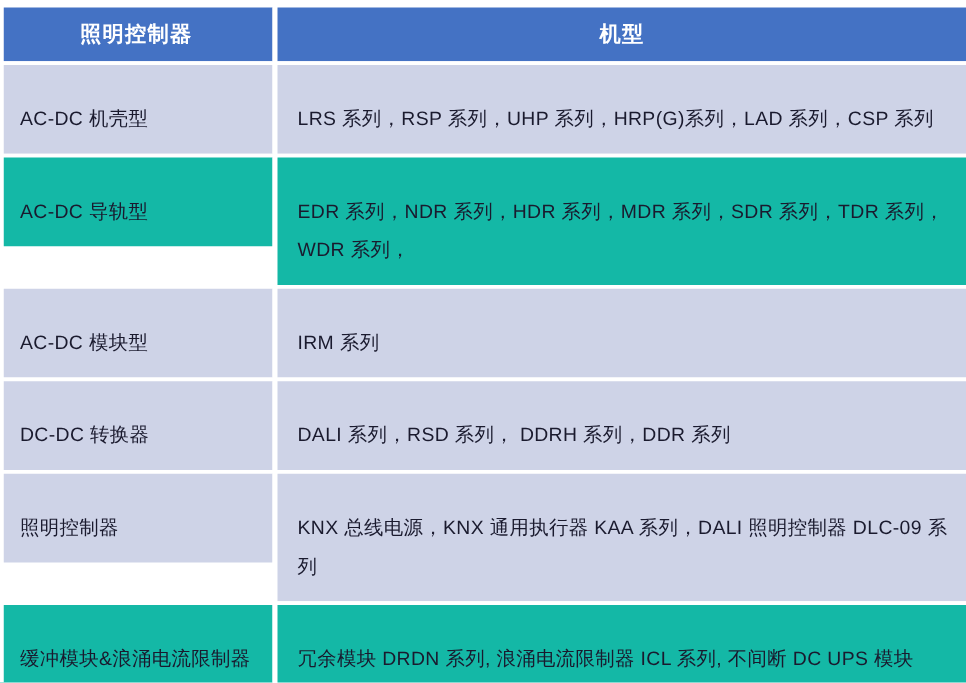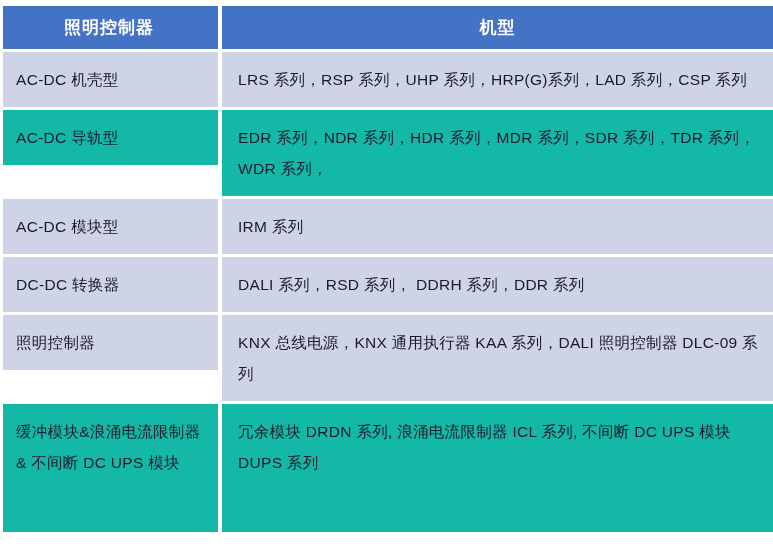--- a/index.html
+++ b/index.html
@@ -59,21 +59,21 @@
   }
   .hdr-top-pad { height: 6px; background:#ffffff; }
 
   
   .ptable td {
     padding: 0;
     vertical-align: top;
   }
   .cell {
     box-sizing: border-box;
-    padding: 12px 14px 12px 16px;
+    padding: 28px 14px 12px 16px;
     font-size: 15.5px;
     line-height: 31px;
     color: #1a1a2e;
     letter-spacing: 0.3px;
     word-break: break-word;
   }
   .cell.cat { padding-left: 16px; padding-right: 10px; }
   .cell.mod { padding-left: 16px; padding-right: 12px; }
 
   .shade-dark  { background: #ced3e7; }

